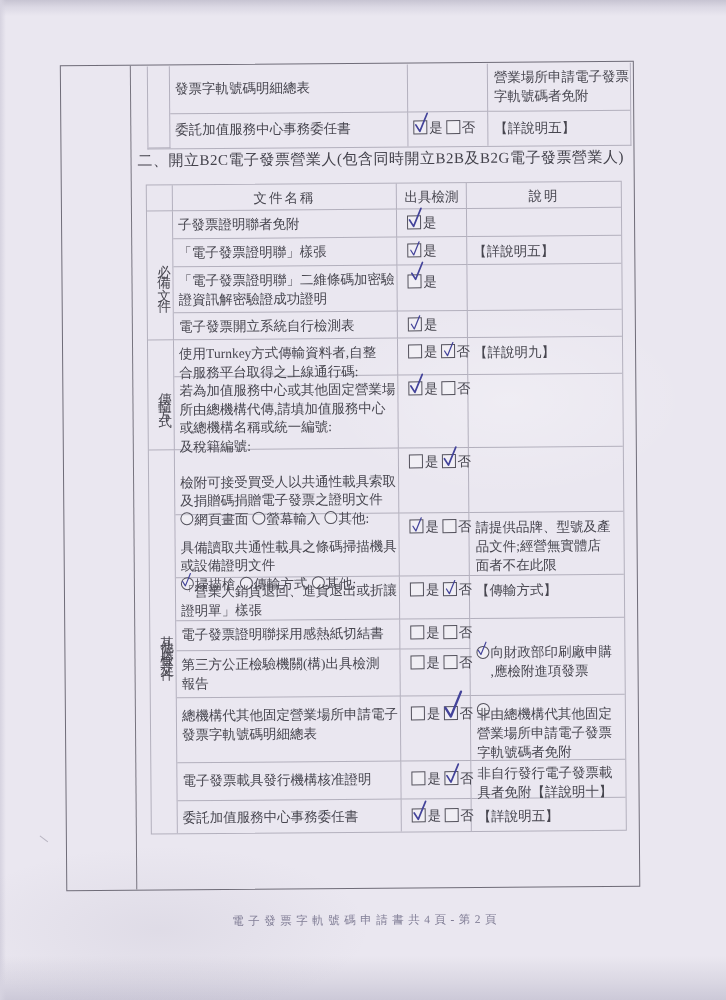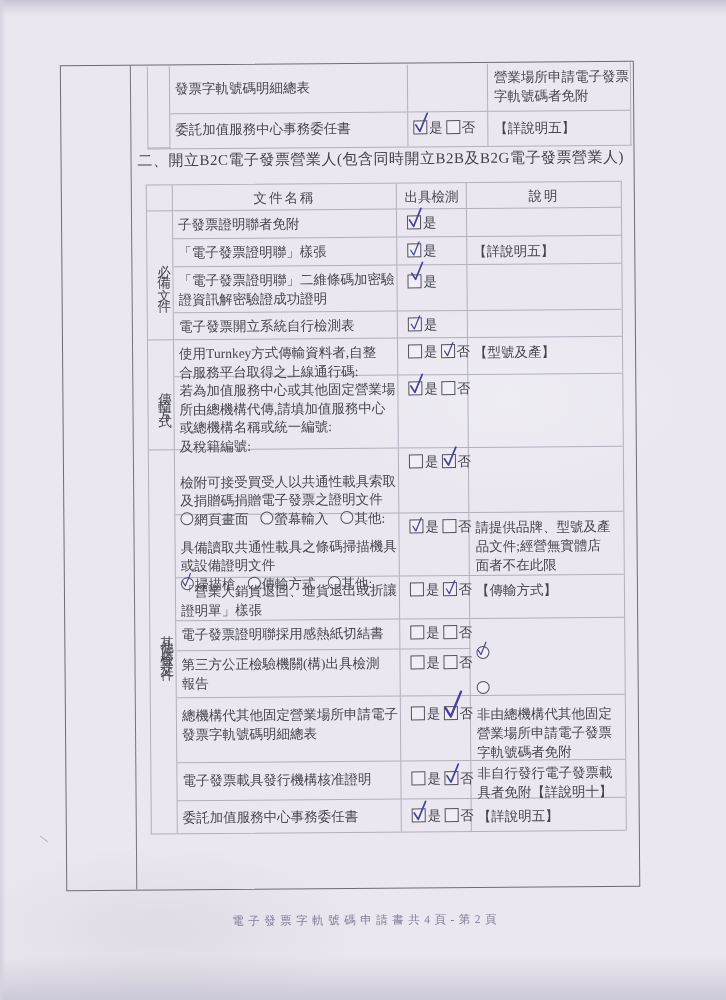--- a/index.html
+++ b/index.html
@@ -67,21 +67,21 @@
   .t-in{width:13px;height:16px;left:0px;top:-4px;}
   .t-high{width:15px;height:21px;left:1px;top:-15px;}
   .t-big{width:22px;height:32px;left:-3px;top:-19px;}
   .t-circ{width:13px;height:15px;left:-2px;top:-6px;}
 
   
   .circ{width:11px;height:11px;border:1px solid #53515c;border-radius:50%;
         display:inline-block;vertical-align:-1.5px;position:relative;margin-right:1px;
         background:rgba(255,255,255,.3);flex:0 0 auto;}
   .optline{white-space:nowrap;}
-  .opt{margin-right:12px;}
+  .opt{margin-right:4px;}
   .nopt{display:flex;align-items:flex-start;}
   .nopt .circ{margin-top:3px;}
   .nopt .pl{line-height:19px;}
 
   .sec-title{position:absolute;left:140px;top:150px;font-size:15px;letter-spacing:0.5px;
              color:#44434c;white-space:nowrap;}
   .footer{position:absolute;left:0;right:0;top:913px;text-align:center;
           font-size:11.5px;letter-spacing:4.5px;color:#817e96;}
   .stray{position:absolute;left:36px;top:836px;width:10px;height:0;border-top:1.5px solid #8e8b9a;
          transform:rotate(38deg);opacity:.55;}
@@ -168,21 +168,21 @@
     </div>
     <div class="c nt noR" style="grid-column:4;grid-row:5"></div>
 
     <div class="c nm" style="grid-column:2;grid-row:6"><span>使用Turnkey方式傳輸資料者,自整
 合服務平台取得之上線通行碼:</span></div>
     <div class="c ck" style="grid-column:3;grid-row:6">
       <span><span class="box"></span><span class="cbl">是</span></span><span><span class="box"><svg class="tick t-in" viewBox="0 0 16 22">
                 <path d="M2.5 13.5 L6.5 20 L14 2"></path>
               </svg></span><span class="cbl">否</span></span>
     </div>
-    <div class="c nt noR" style="grid-column:4;grid-row:6"><span>【型號及產】</span></div>
+    <div class="c nt noR" style="grid-column:4;grid-row:6"><span>【詳說明九】</span></div>
 
     <div class="c nm" style="grid-column:2;grid-row:7"><span>若為加值服務中心或其他固定營業場
 所由總機構代傳,請填加值服務中心
 或總機構名稱或統一編號:
 及稅籍編號:</span></div>
     <div class="c ck" style="grid-column:3;grid-row:7">
       <span><span class="box"><svg class="tick t-std" viewBox="0 0 16 22">
                 <path d="M2.5 13.5 L6.5 20 L14 2"></path>
               </svg></span><span class="cbl">是</span></span><span><span class="box"></span><span class="cbl">否</span></span>
     </div>
@@ -232,20 +232,22 @@
     <div class="c nm" style="grid-column:2;grid-row:11"><span>電子發票證明聯採用感熱紙切結書</span></div>
     <div class="c ck" style="grid-column:3;grid-row:11">
       <span><span class="box"></span><span class="cbl">是</span></span><span><span class="box"></span><span class="cbl">否</span></span>
     </div>
 
     <div class="c nt noR" style="grid-column:4;grid-row:11/13">
       <div class="nopt">
         <span class="circ"><svg class="tick t-circ" viewBox="0 0 16 22">
                 <path d="M2.5 13.5 L6.5 20 L14 2"></path>
               </svg></span>
+        <div class="pl">向財政部印刷廠申購
+,應檢附進項發票</div>
       </div>
       <div class="nopt">
         <span class="circ"></span>
       </div>
     </div>
 
     <div class="c nm" style="grid-column:2;grid-row:12"><span>第三方公正檢驗機關(構)出具檢測
 報告</span></div>
     <div class="c ck" style="grid-column:3;grid-row:12">
       <span><span class="box"></span><span class="cbl">是</span></span><span><span class="box"></span><span class="cbl">否</span></span>

